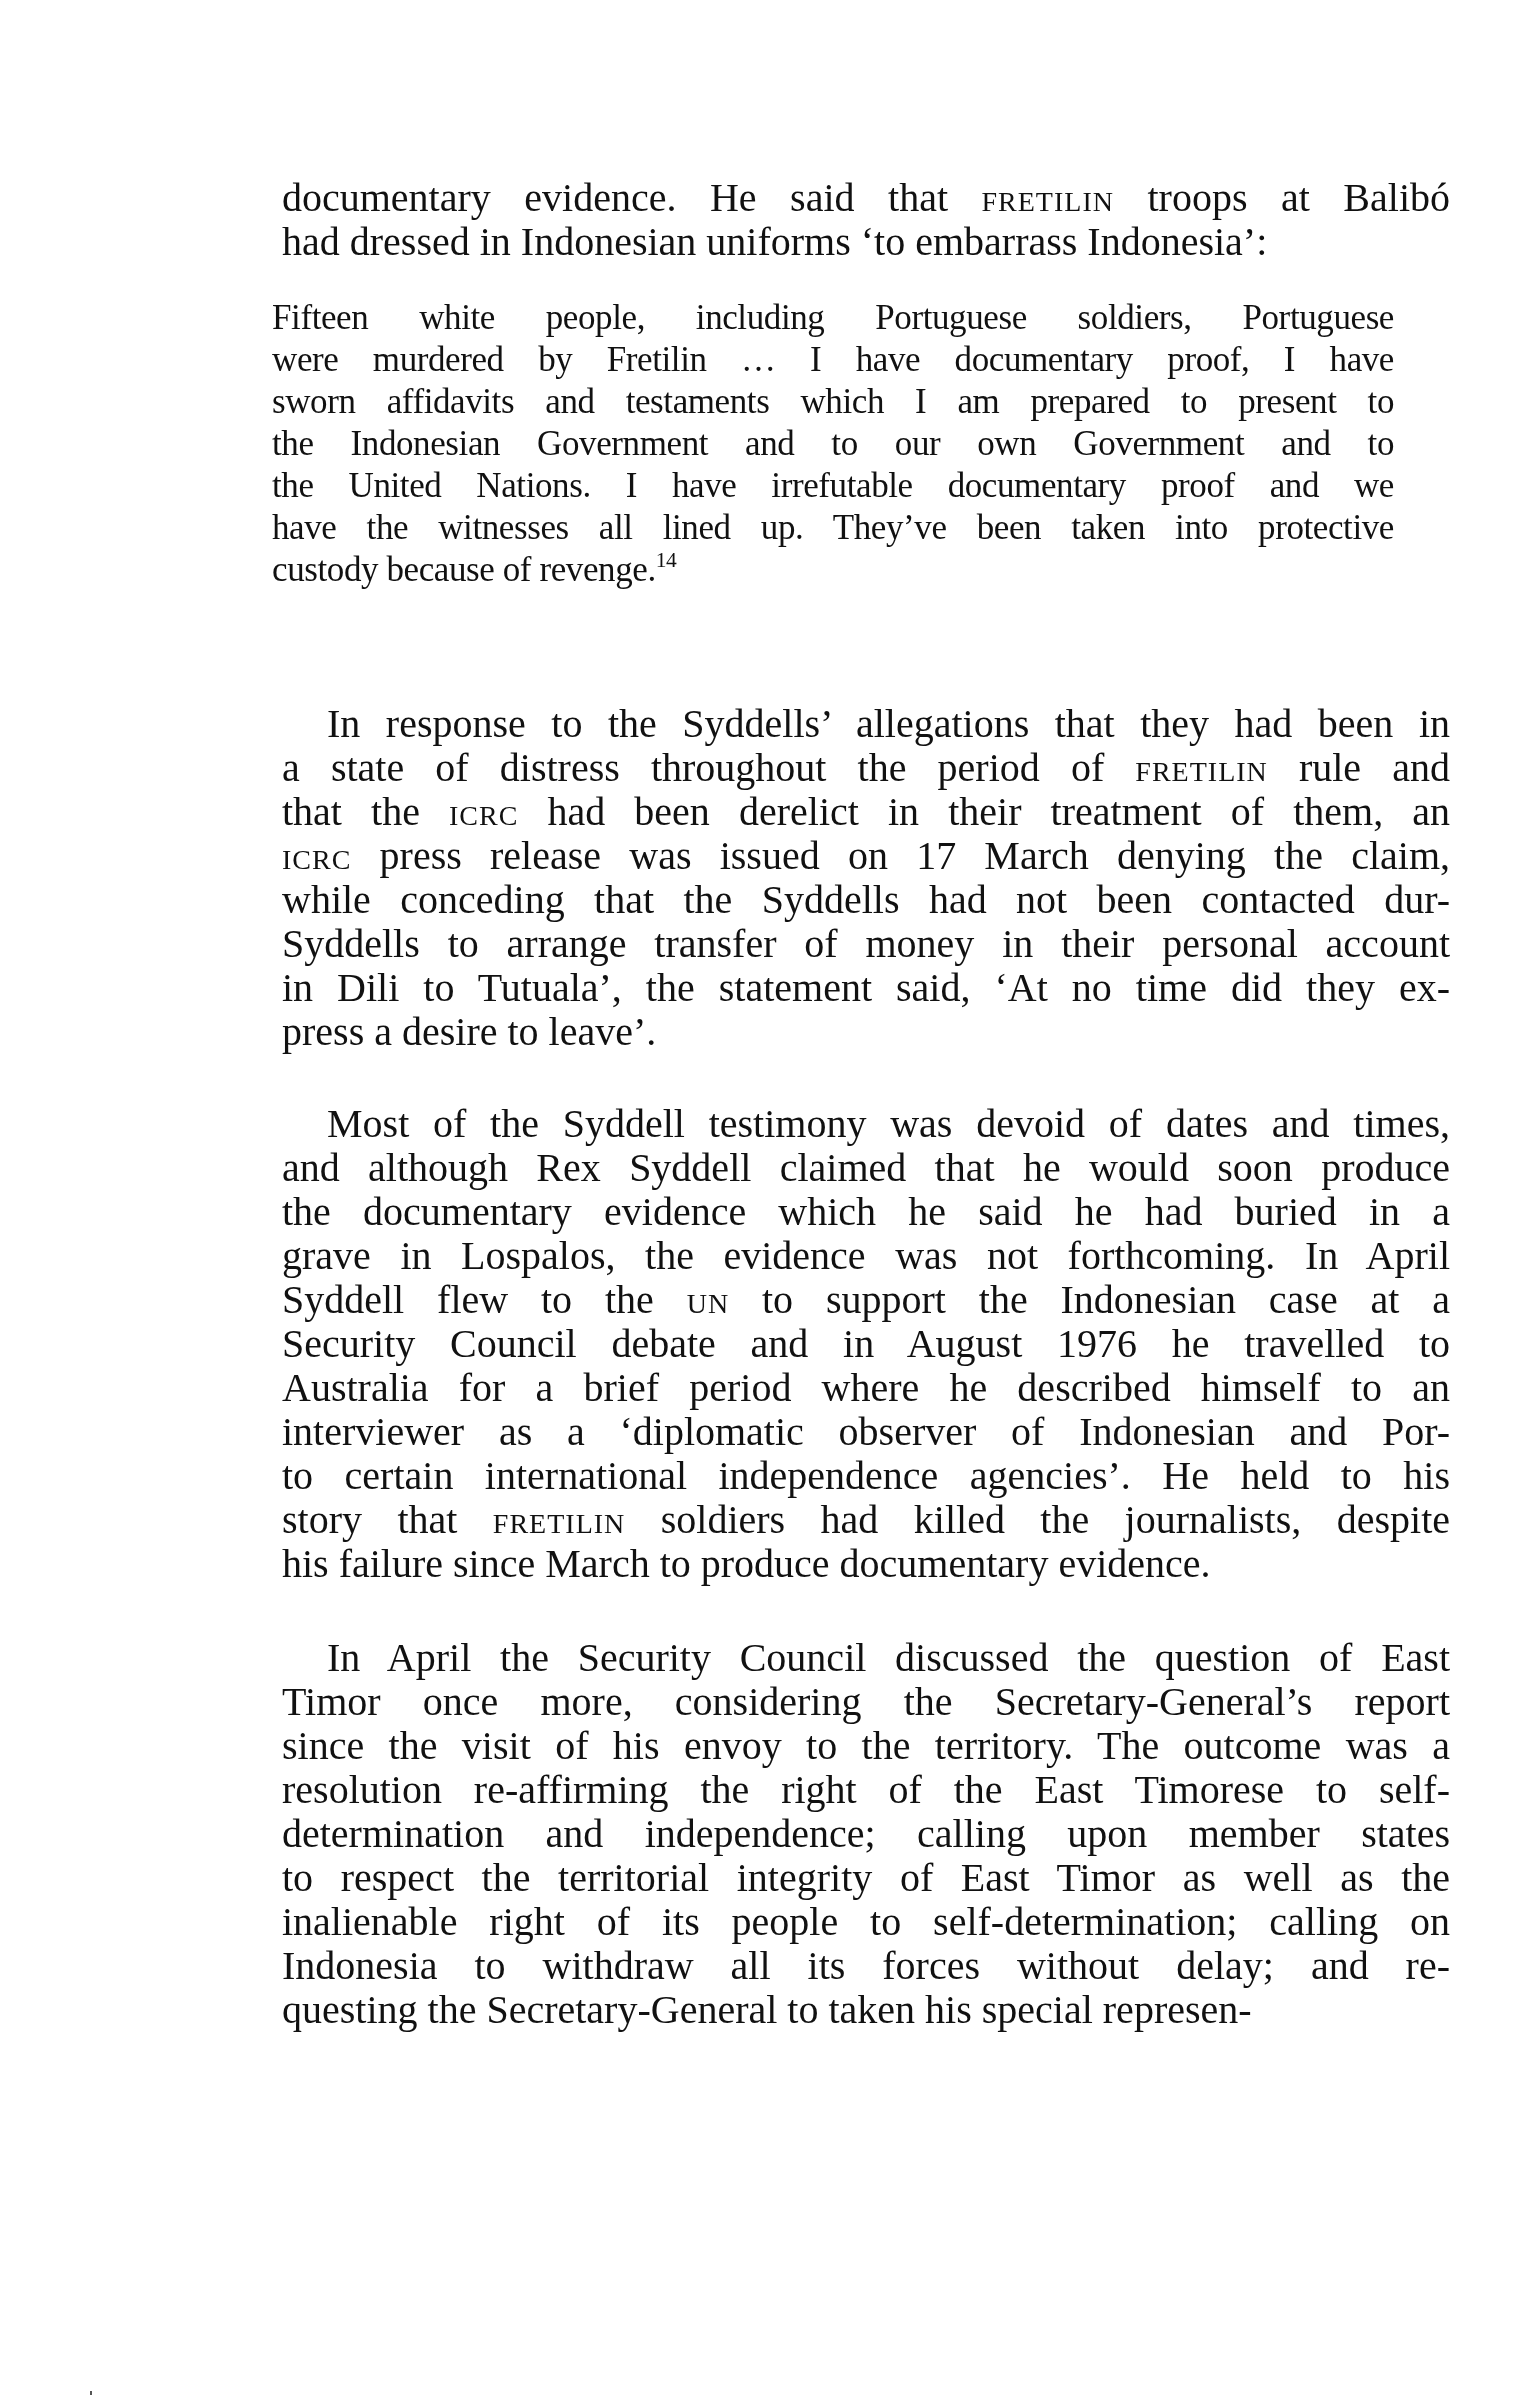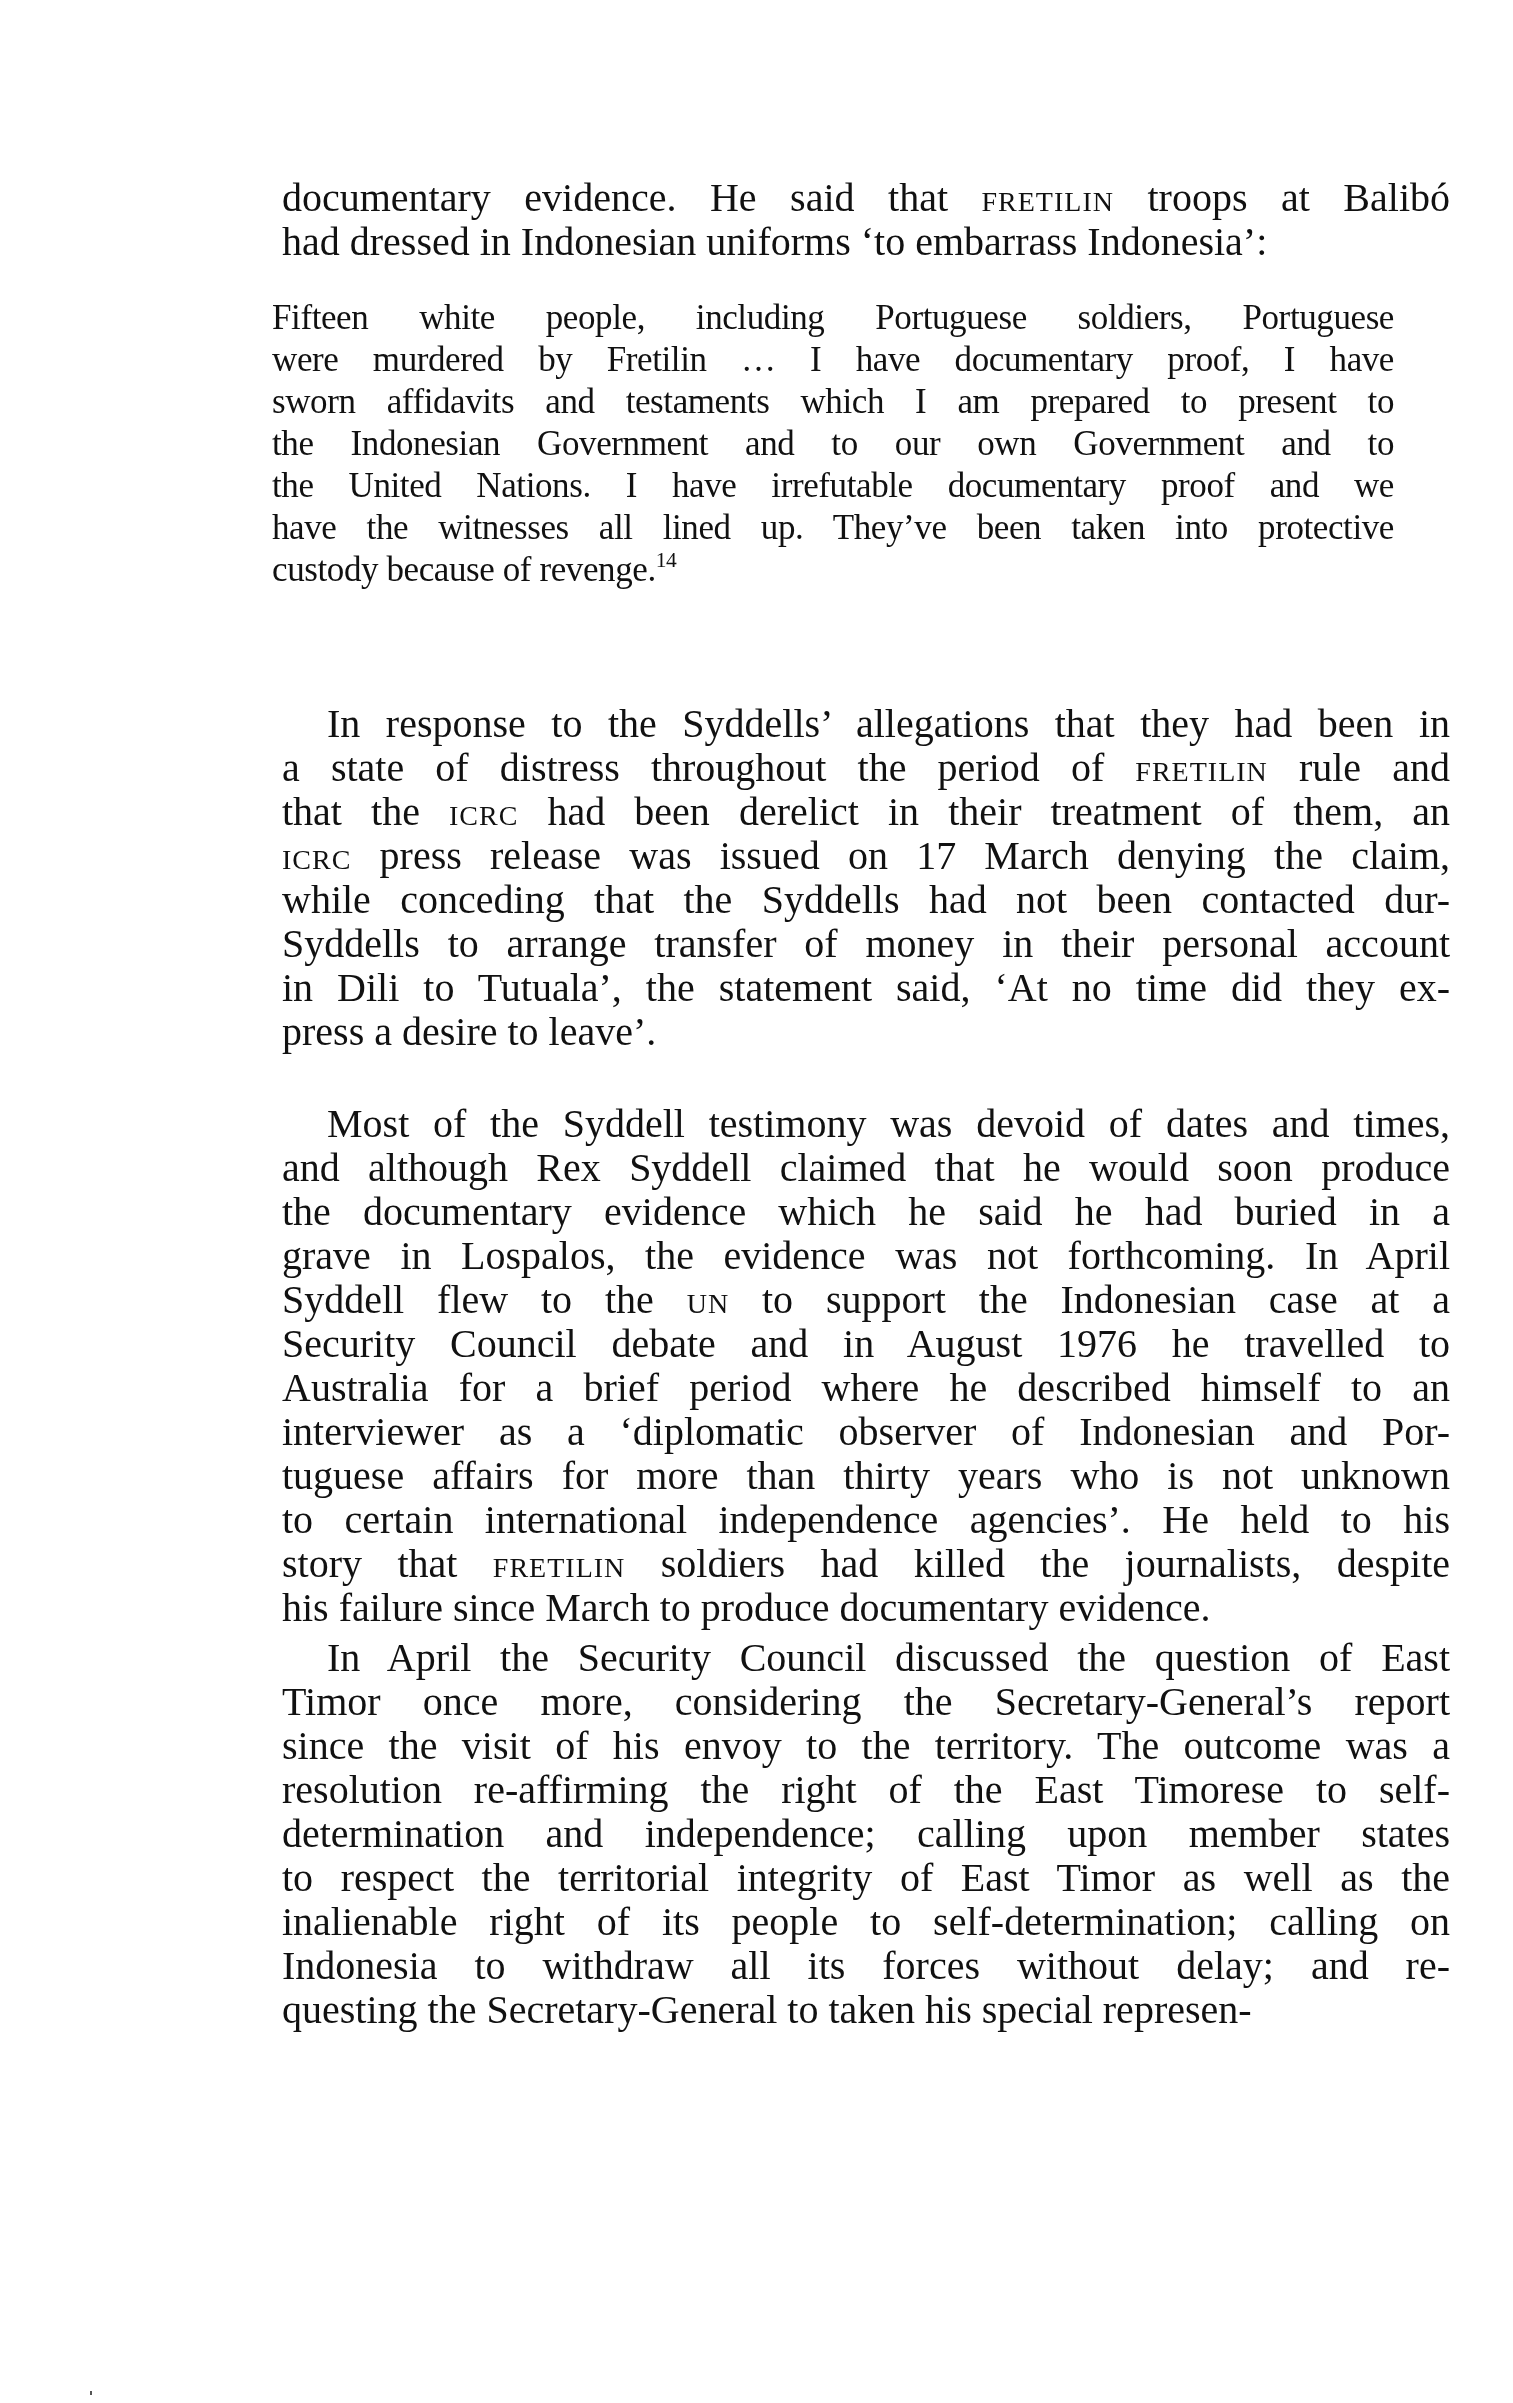--- a/index.html
+++ b/index.html
@@ -54,21 +54,20 @@
     </div>
   <div class="text-block body-text" style="top:1102px;" id="p1">
       <span class="line" style="padding-left: 45px;"><span>Most of the Syddell testimony was devoid of dates and times,</span></span>
       <span class="line"><span>and although Rex Syddell claimed that he would soon produce</span></span>
       <span class="line"><span>the documentary evidence which he said he had buried in a</span></span>
       <span class="line"><span>grave in Lospalos, the evidence was not forthcoming. In April</span></span>
       <span class="line"><span>Syddell flew to the </span><span class="sc">UN</span><span> to support the Indonesian case at a</span></span>
       <span class="line"><span>Security Council debate and in August 1976 he travelled to</span></span>
       <span class="line"><span>Australia for a brief period where he described himself to an</span></span>
       <span class="line"><span>interviewer as a ‘diplomatic observer of Indonesian and Por-</span></span>
-      <span class="line"><span>tuguese affairs for more than thirty years who is not unknown</span></span>
       <span class="line"><span>to certain international independence agencies’. He held to his</span></span>
       <span class="line"><span>story that </span><span class="sc">FRETILIN</span><span> soldiers had killed the journalists, despite</span></span>
       <span class="line last"><span>his failure since March to produce documentary evidence.</span></span>
     </div>
   <div class="text-block body-text" style="top:1636px;" id="p2">
       <span class="line" style="padding-left: 45px;"><span>In April the Security Council discussed the question of East</span></span>
       <span class="line"><span>Timor once more, considering the Secretary-General’s report</span></span>
       <span class="line"><span>since the visit of his envoy to the territory. The outcome was a</span></span>
       <span class="line"><span>resolution re-affirming the right of the East Timorese to self-</span></span>
       <span class="line"><span>determination and independence; calling upon member states</span></span>

